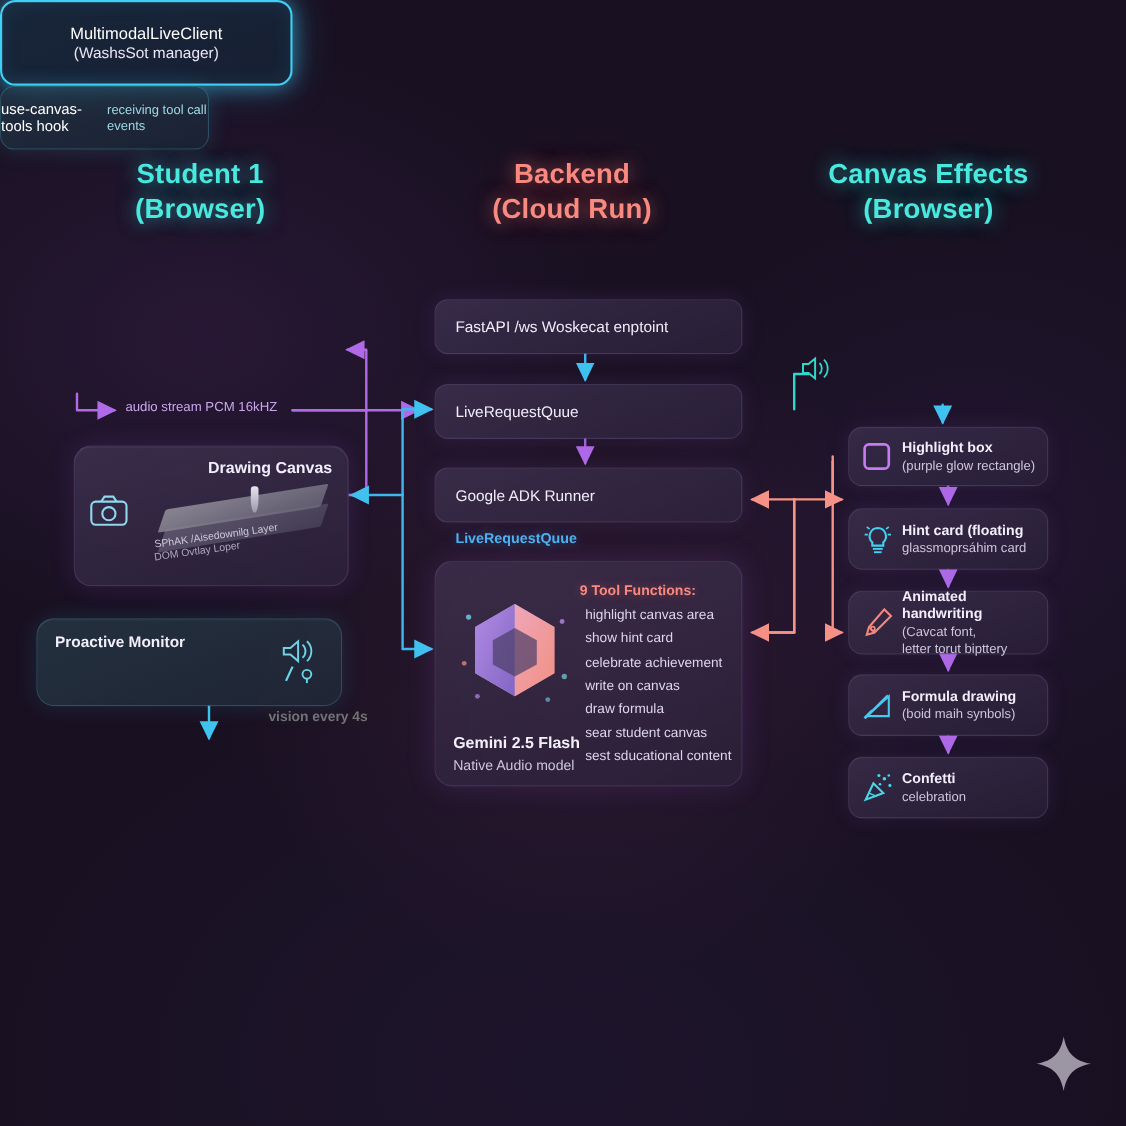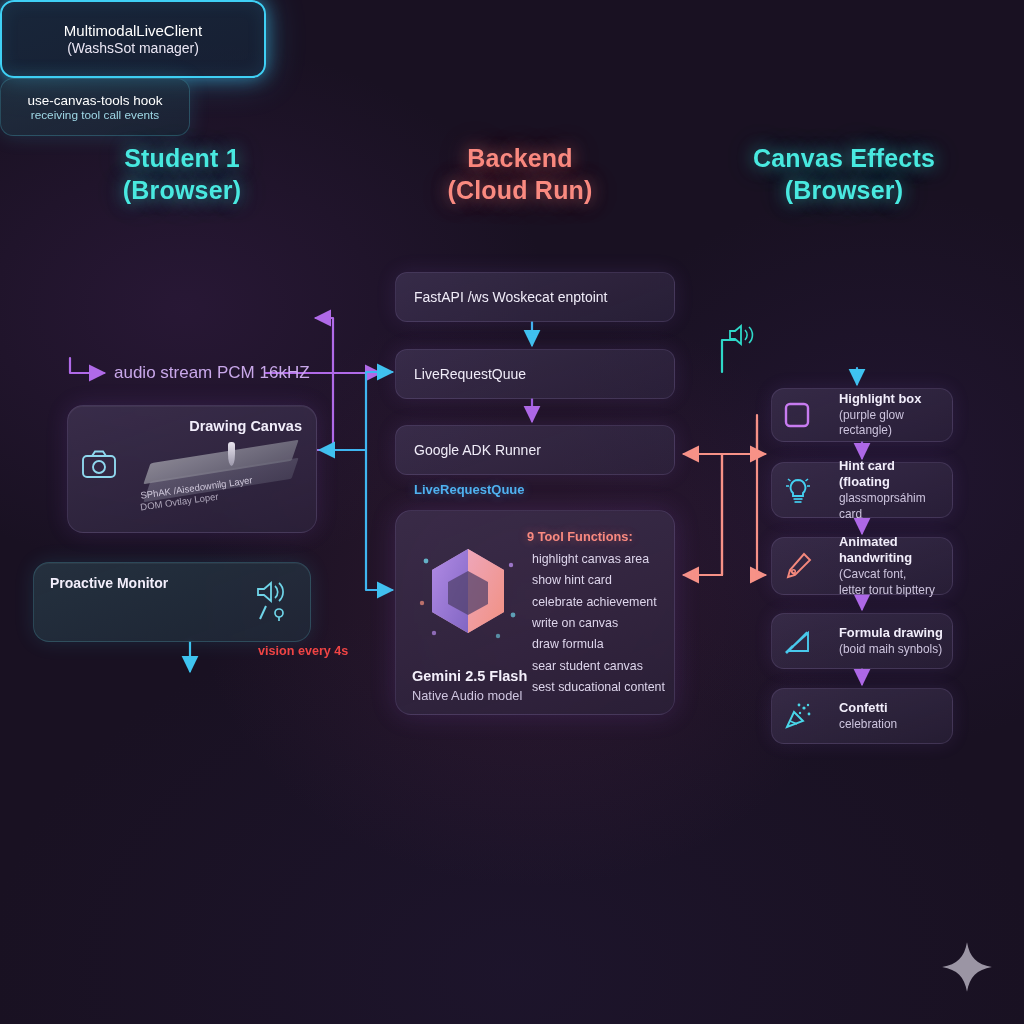--- a/index.html
+++ b/index.html
@@ -116,31 +116,31 @@
   #tools-head {
     position:absolute; left:131px; top:18px; font-size:12.8px; font-weight:700;
     color:#fa8a80; text-shadow:0 0 10px rgba(250,120,110,.4);
   }
   #tools-list { position:absolute; left:136px; top:38px; }
   #tools-list li { list-style:none; font-size:12.4px; color:#ded6ec; line-height:1.72; white-space:nowrap; }
 
   
   #card-hook {
     left:761px; top:310px; width:190px; height:58px;
-    display:flex; flex-direction:column; align-items:center; justify-content:center;
+    display:flex; flex-direction:row; align-items:center; justify-content:center;
     border-radius:13px;
     background:linear-gradient(160deg, rgba(36,62,78,.62), rgba(26,46,62,.55));
     border:1px solid rgba(80,200,220,.25);
     box-shadow:0 0 20px rgba(60,200,230,.18);
   }
   #card-hook .title { font-size:13.5px; }
   #card-hook .sub { font-size:11.8px; color:#9fd8e6; }
 
   .fx {
-    position:absolute; left:771px; width:182px; border-radius:13px; padding:9px 9px 9px 67px;
+    position:absolute; left:771px; width:182px; border-radius:13px; padding:9px 9px 9px 48px;
     display:flex; flex-direction:column; justify-content:center;
     background:linear-gradient(160deg, rgba(68,56,88,.62), rgba(48,38,64,.56));
     border:1px solid rgba(165,140,210,.17);
     box-shadow:0 0 18px rgba(140,90,210,.13);
   }
   .fx .title { font-size:12.9px; font-weight:700; color:#f2eefb; line-height:1.3; }
   .fx .sub   { font-size:11.9px; color:#cdc4de; line-height:1.32; white-space:pre-line; }
   .fx .ico { position:absolute; left:12px; top:50%; transform:translateY(-50%); }
   #fx-highlight { top:388px; height:54px; }
   #fx-hint      { top:462px; height:56px; }
@@ -249,22 +249,22 @@
       <line x1="25" y1="38" x2="25" y2="42" stroke="#6fd4e8" stroke-width="1.7"></line>
     </svg>
     <div class="title">Proactive Monitor</div>
   </div>
 
   <div id="card-mlc">
     <div class="title">MultimodalLiveClient</div>
     <div class="sub">(WashsSot manager)</div>
   </div>
 
-  <div style="position:absolute;left:114px;top:363px;font-size:17px;color:#c9a8ea;">audio stream PCM 16kHZ</div>
-  <div style="position:absolute;left:258px;top:644px;font-size:12.6px;color:#ef4444;font-weight:600;">vision every 4s</div>
+  <div style="position:absolute;left:114px;top:363px;font-size:12px;color:#c9a8ea;">audio stream PCM 16kHZ</div>
+  <div style="position:absolute;left:244px;top:644px;font-size:12.6px;color:#737373;font-weight:600;">vision every 4s</div>
 
   <div class="bar" id="bar-fastapi">
     <span class="label">FastAPI /ws Woskecat enptoint</span>
   </div>
   <div class="bar" id="bar-queue">
     <span class="label">LiveRequestQuue</span>
   </div>
   <div class="bar" id="bar-adk">
     <span class="label">Google ADK Runner</span>
   </div>

